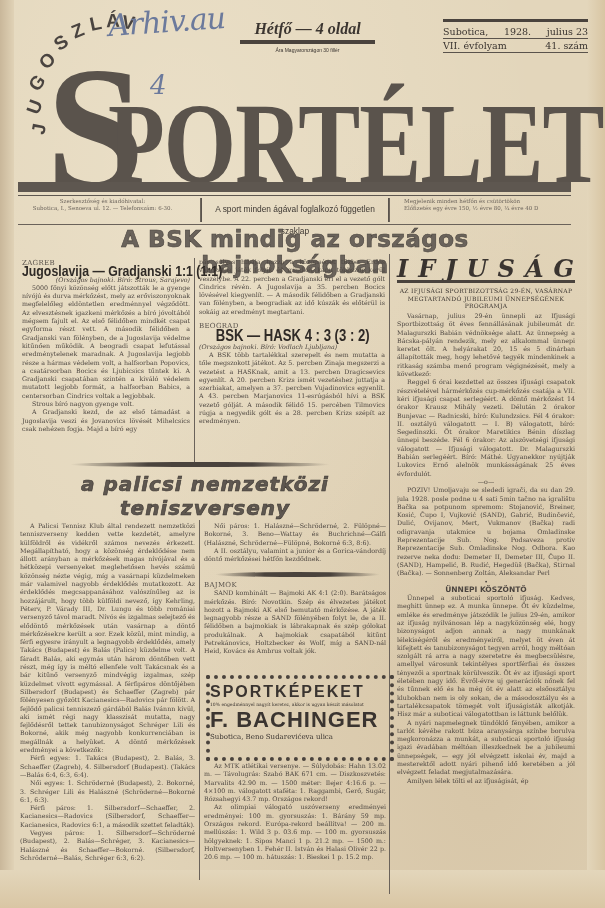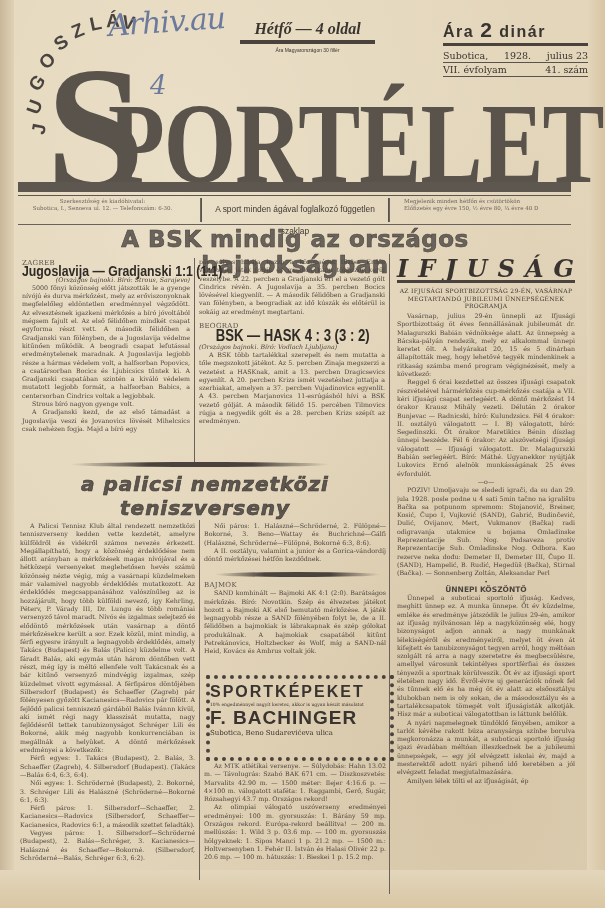--- a/index.html
+++ b/index.html
@@ -72,21 +72,21 @@
   .swash { position:absolute; height:5px; background:linear-gradient(90deg,transparent,#4a433d 30%,#4a433d 70%,transparent); border-radius:50%; }
 
   .tennis { position:absolute; left:20px; top:472px; width:370px; text-align:center; font-family:"DejaVu Sans",sans-serif; font-weight:bold; font-style:italic;
     color:#5e5750; -webkit-text-stroke:0.6px #3e3833; line-height:24px; }
   .tennis .l1 { font-size:21px; }
   .tennis .l2 { font-size:20px; letter-spacing:1px; }
 
   .ad { position:absolute; left:206px; top:675px; width:180px; height:78px; border:4px dotted #4a433d; text-align:left; }
   .ad .a1 { font-family:"Liberation Sans",sans-serif; font-weight:bold; font-size:16px; letter-spacing:2px; margin-top:4px; }
   .ad .a2 { font-size:4.5px; margin-top:1px; }
-  .ad .a3 { font-family:"Liberation Sans",sans-serif; font-weight:bold; font-size:19px; letter-spacing:1px; }
+  .ad .a3 { font-family:"Liberation Sans",sans-serif; font-weight:bold; font-size:22px; letter-spacing:1px; }
   .ad .a4 { font-size:7px; }
 
   .koszonto { font-family:"DejaVu Sans",sans-serif; font-weight:bold; font-size:7.5px; text-align:center; text-indent:0 !important; margin:2px 0; }
   .center { text-align:center; text-indent:0 !important; }
 </style>
 </head>
 <body>
 
 <div class="page">
   <div class="leftedge"></div>
@@ -109,25 +109,20 @@
   <div class="hand hand1">Arhiv.au</div>
   <div class="hand hand2">4</div>
 
   <div class="hetfo">
     <div class="main">Hétfő — 4 oldal</div>
     <div class="bar"></div>
     <div class="small">Ára Magyarországon 30 fillér</div>
   </div>
 
   <div class="price">
-    <div class="p1">
-      <span>Ára</span>
-      <b>2</b>
-      <span>dinár</span>
-    </div>
     <div class="bar"></div>
     <div class="row">
       <span>Subotica,</span>
       <span>1928.</span>
       <span>julius 23</span>
     </div>
     <div class="row">
       <span>VII. évfolyam</span>
       <span>41. szám</span>
     </div>

